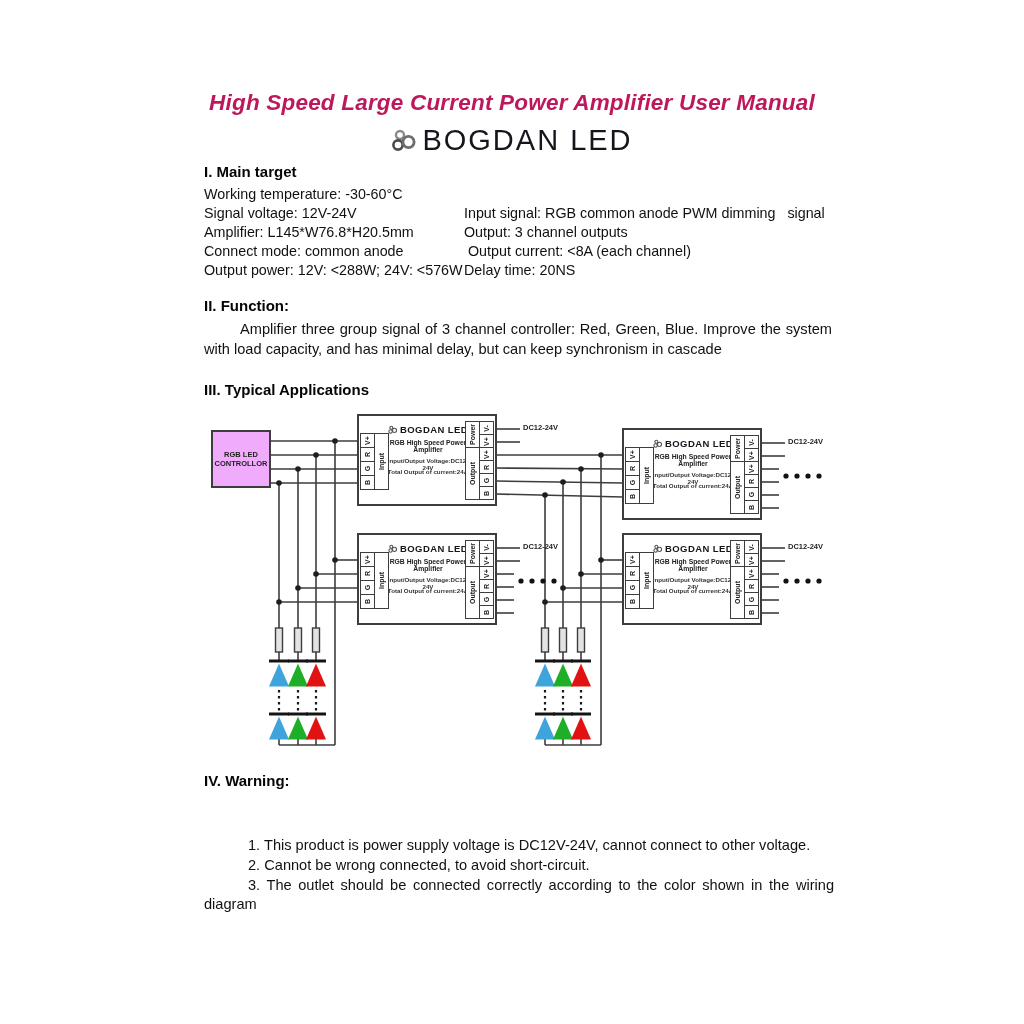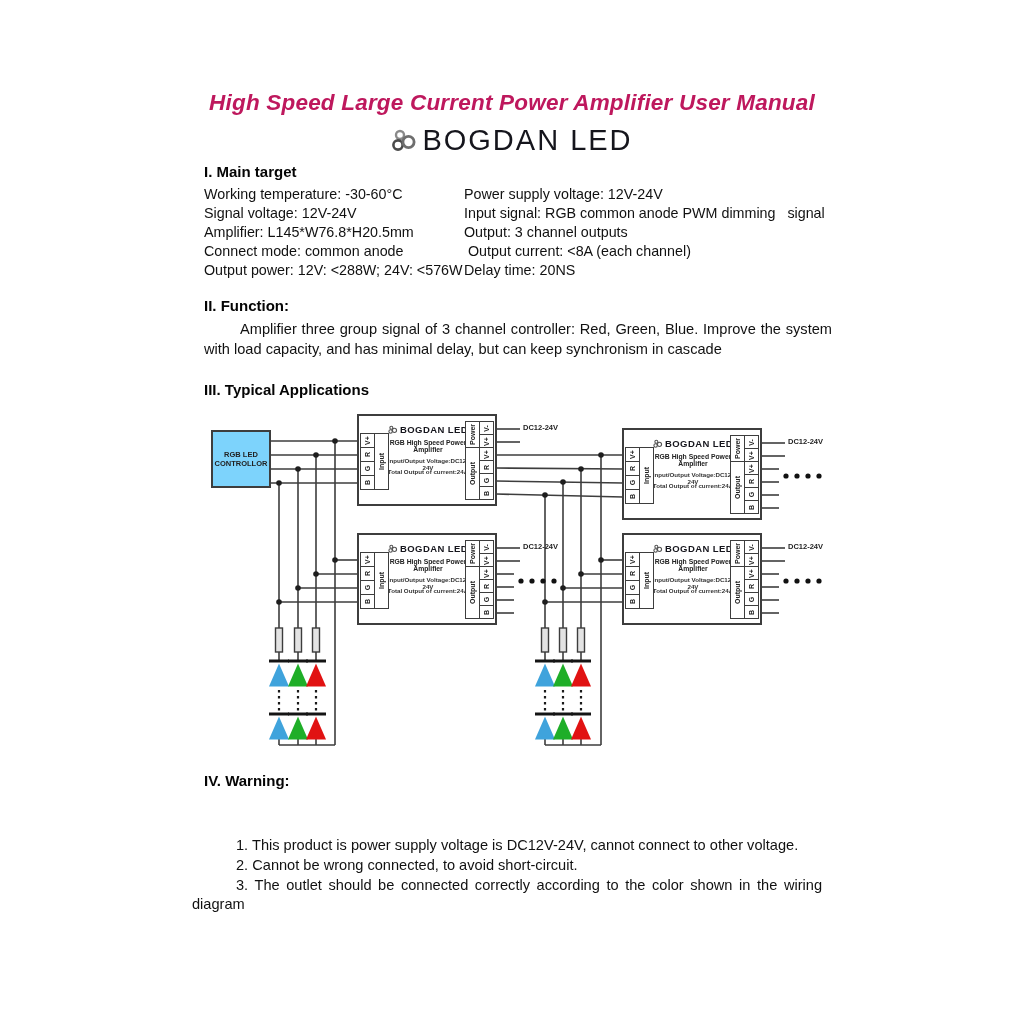--- a/index.html
+++ b/index.html
@@ -10,28 +10,28 @@
   .logo-row{position:absolute;top:124px;left:0;width:100%;display:flex;align-items:center;
             justify-content:center;gap:4px;}
   .logo-text{font-size:29px;letter-spacing:2px;color:#15151c;font-weight:normal;}
   .sec-head{position:absolute;font-size:15px;font-weight:bold;color:#050505;}
   .spec{position:absolute;left:204px;top:184px;width:640px;font-size:14.3px;}
   .spec-row{display:flex;height:19.2px;align-items:center;}
   .spec-l{width:260px;white-space:pre-wrap;}
   .spec-r{width:380px;white-space:pre-wrap;}
   .body-par{position:absolute;left:204px;top:320px;width:628px;font-size:14.6px;
             line-height:19.5px;text-indent:36px;text-align:justify;}
-  .warn-list{position:absolute;left:192px;top:836px;width:630px;font-size:14.6px;line-height:19.8px;}
+  .warn-list{position:absolute;left:204px;top:836px;width:630px;font-size:14.6px;line-height:19.8px;}
   .warn-item{text-indent:44px;}
   .warn-item.justify{text-align:justify;}
   
   .diagram{position:absolute;left:0;top:0;width:1024px;height:1024px;}
   .wires{position:absolute;left:0;top:0;}
   .ctrl{position:absolute;left:211px;top:430px;width:60px;height:58px;border:2px solid #3d3d3d;
-        background:#7dd3fc;box-sizing:border-box;display:flex;align-items:center;justify-content:center;
+        background:#f0abfc;box-sizing:border-box;display:flex;align-items:center;justify-content:center;
         text-align:center;font-size:7.5px;font-weight:bold;line-height:9px;color:#222;}
   .amp{position:absolute;width:140px;height:92px;border:2px solid #3d3d3d;background:#fff;
        box-sizing:border-box;}
   .amp-brand{position:absolute;left:28px;top:8px;width:82px;display:flex;align-items:center;
              justify-content:center;gap:2px;font-size:9.5px;font-weight:bold;letter-spacing:0.4px;color:#15151c;}
   .amp-sub{position:absolute;left:24px;top:23px;width:90px;text-align:center;font-size:6.8px;
            font-weight:bold;color:#222;}
   .amp-v{position:absolute;left:24px;top:41px;width:90px;text-align:center;font-size:6.2px;
          font-weight:bold;color:#333;}
   .amp-t{position:absolute;left:24px;top:52px;width:90px;text-align:center;font-size:6.2px;
@@ -63,21 +63,20 @@
       <circle cx="17.5" cy="14" r="5.6" fill="none" stroke="#6e6e6e" stroke-width="2.8"></circle>
     </svg>
     <span class="logo-text">BOGDAN LED</span>
   </div>
 
   <div class="sec-head" style="left:204px;top:163px;">I. Main target</div>
 
   <div class="spec">
     <div class="spec-row">
       <div class="spec-l">Working temperature: -30-60°C</div>
-      <div class="spec-r">Power supply voltage: 12V-24V</div>
     </div>
     <div class="spec-row">
       <div class="spec-l">Signal voltage: 12V-24V</div>
       <div class="spec-r">Input signal: RGB common anode PWM dimming   signal</div>
     </div>
     <div class="spec-row">
       <div class="spec-l">Amplifier: L145*W76.8*H20.5mm</div>
       <div class="spec-r">Output: 3 channel outputs</div>
     </div>
     <div class="spec-row">

